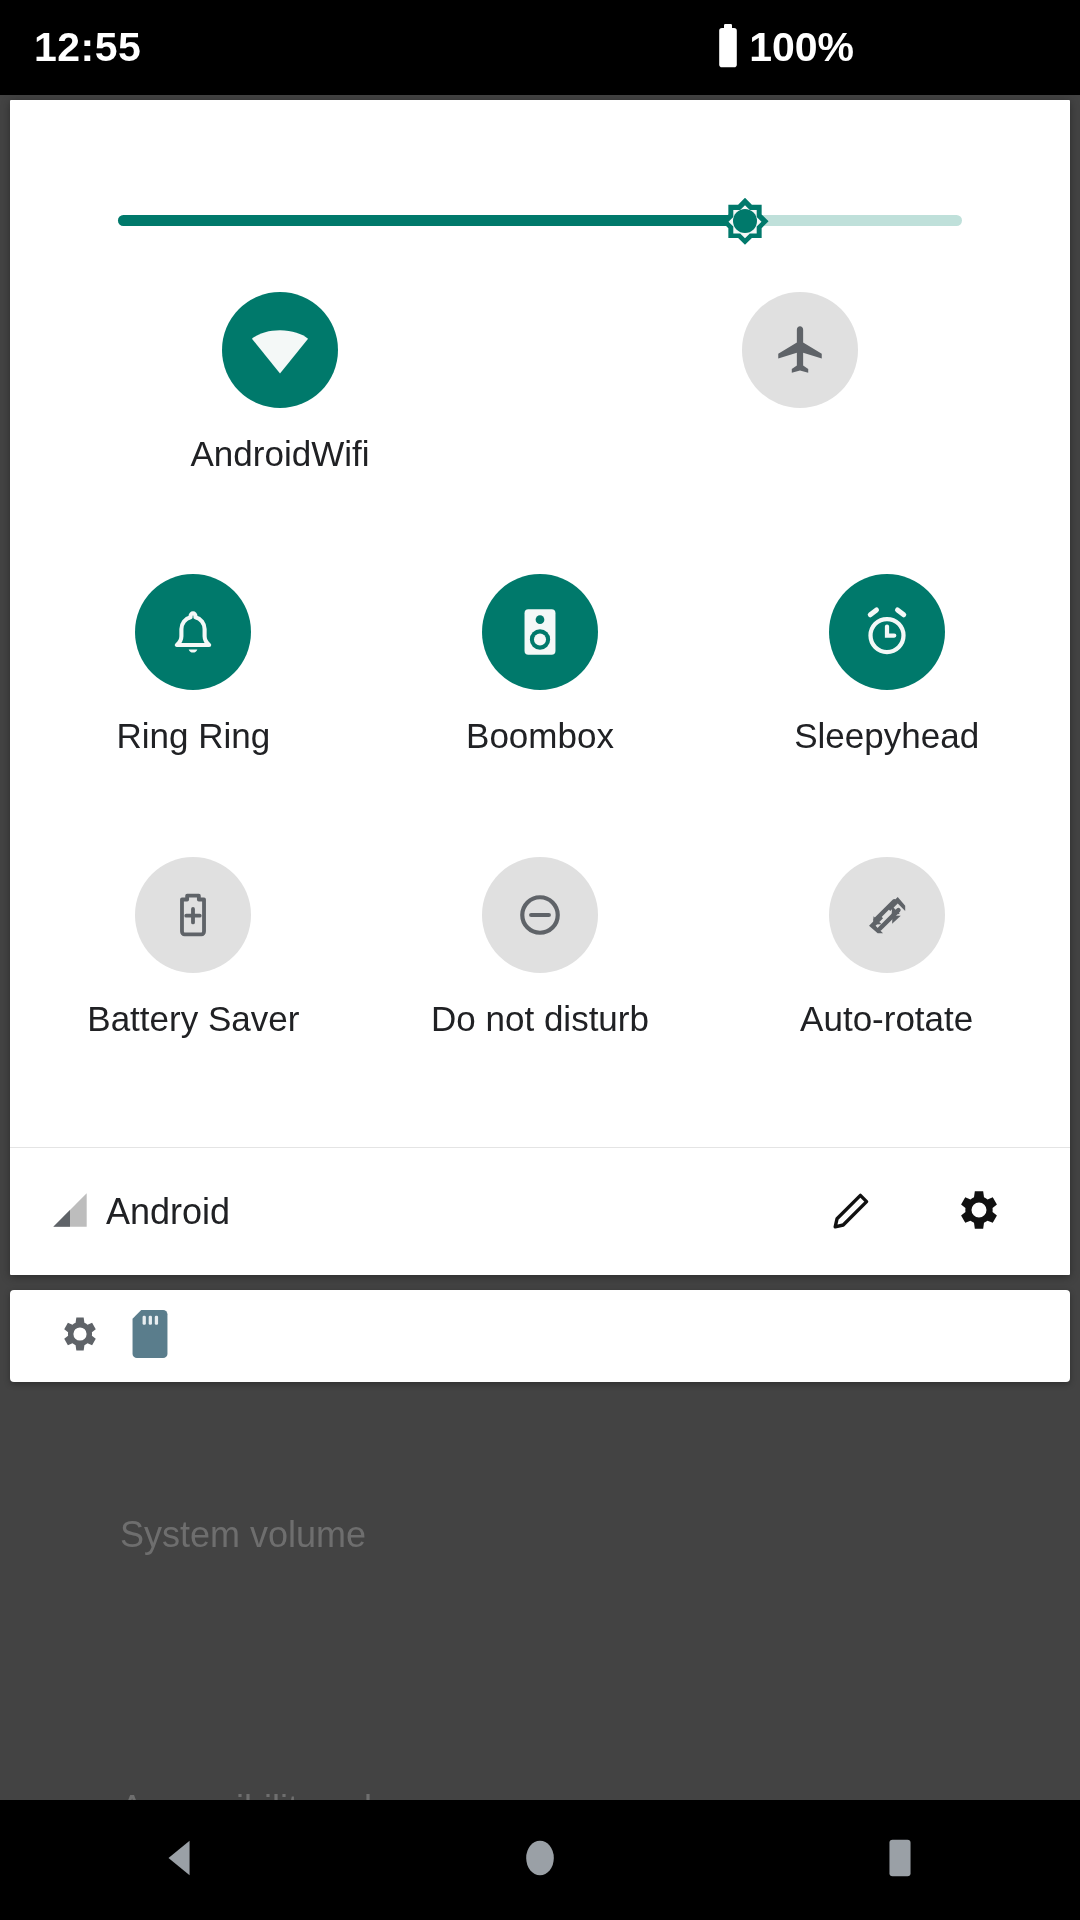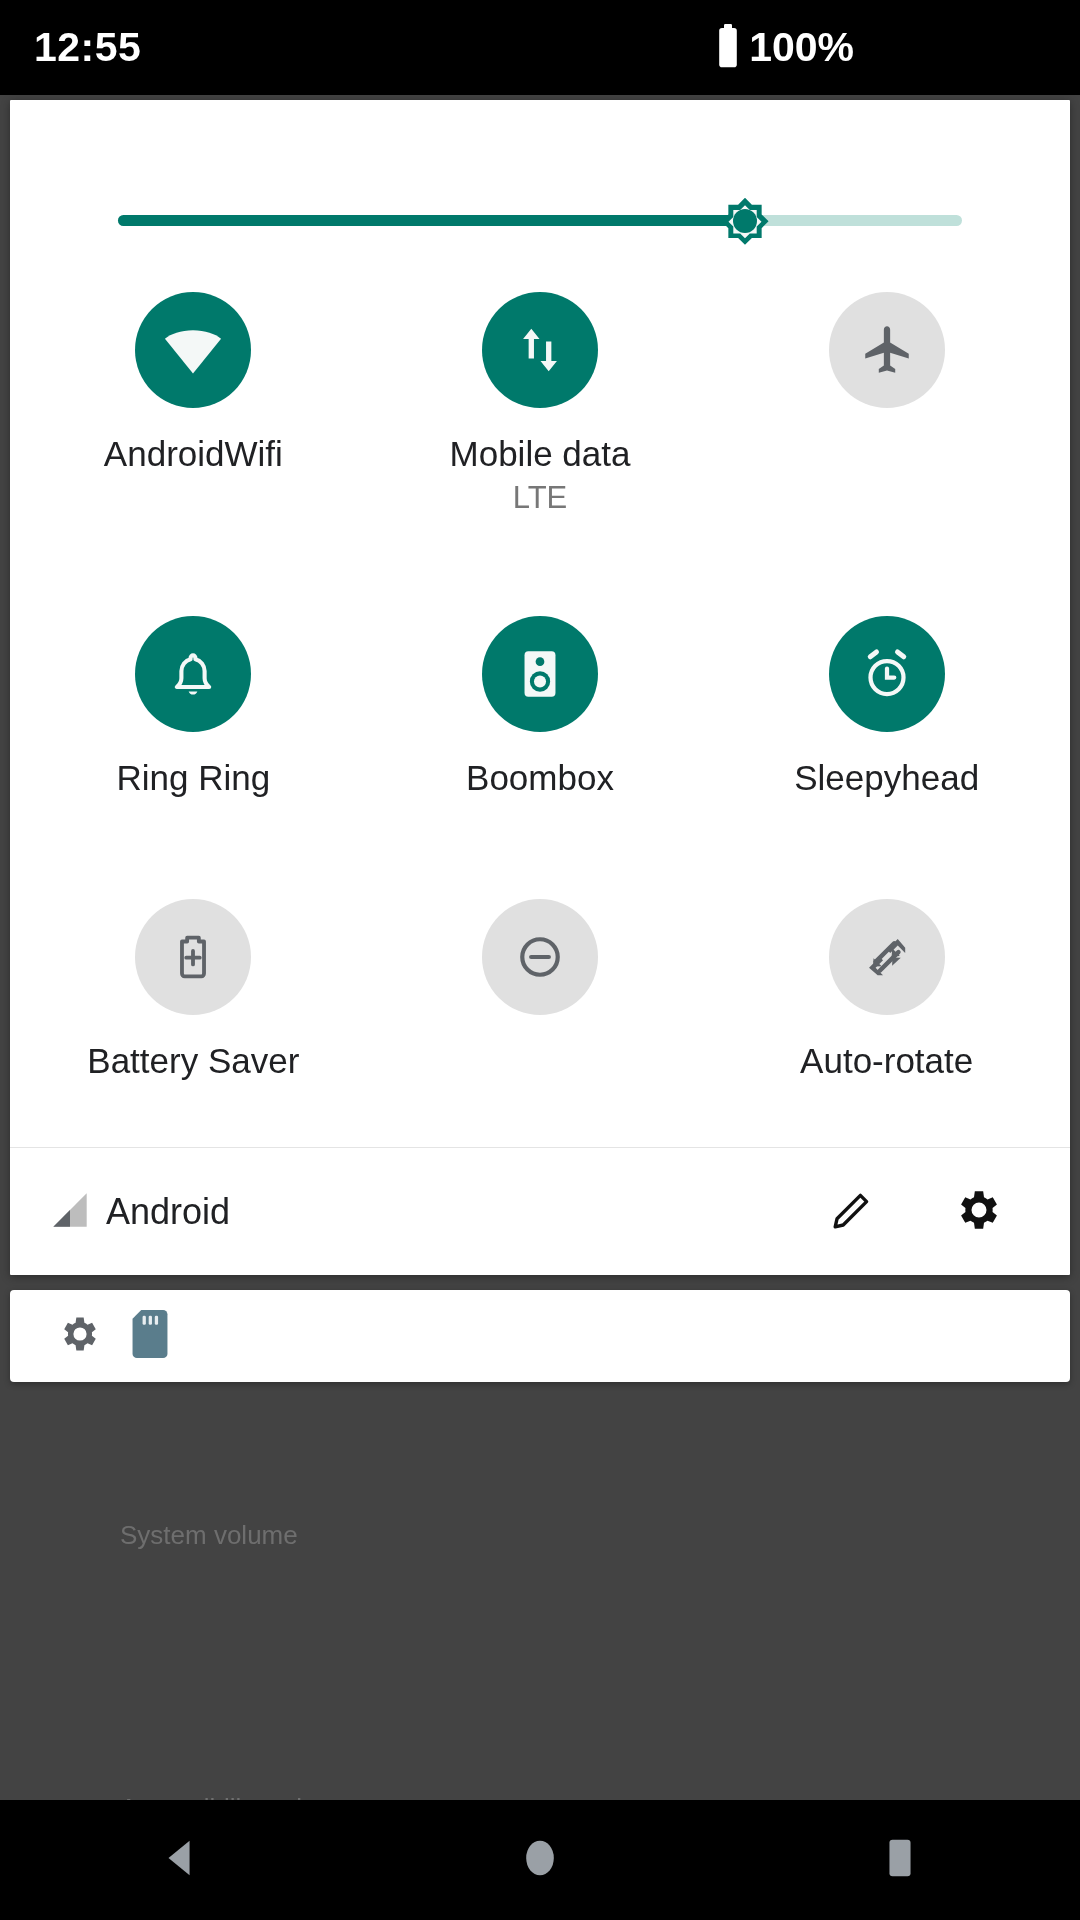--- a/index.html
+++ b/index.html
@@ -9,21 +9,21 @@
     font-family:"Liberation Sans", sans-serif;
     overflow:hidden;
   }
   #screen { position:relative; width:1080px; height:1920px; background:#000; }
 
   
   .bg-dim { position:absolute; left:0; top:95px; width:1080px; height:1705px; background:#434343; }
   .bg-row { position:absolute; left:0; width:1080px; display:flex; align-items:center; }
   .bg-row .bg-ic { width:120px; display:flex; justify-content:center; align-items:center; }
   .bg-texts { flex:1; display:flex; flex-direction:column; gap:6px; }
-  .bg-title { font-size:26px; color:#6e6e6e; }
+  .bg-title { font-size:36px; color:#6e6e6e; }
   .bg-sub  { font-size:32px; color:#5e5e5e; }
   .bg-handle { width:90px; display:flex; flex-direction:column; gap:9px; align-items:center; margin-right:50px; }
   .bg-handle span { display:block; width:66px; height:11px; background:#2e2e2e; border-radius:2px; }
 
   
   .statusbar {
     position:absolute; left:0; top:0; width:888px; height:95px;
     display:flex; align-items:center; justify-content:space-between;
     padding:0 34px; color:#fff; z-index:40; background:#000;
   }
@@ -163,30 +163,20 @@
       <div class="tile-row row1">
         <div class="tile">
           <div class="tile-icon on">
             <svg width="66" height="66" viewBox="0 0 24 24" fill="#f4f8f7">
               <path d="M12 20.5l10.2-12.6C20.1 6.1 16.4 4.8 12 4.8S3.9 6.1 1.8 7.9z"></path>
             </svg>
           </div>
           <div class="tile-label">AndroidWifi</div>
         </div>
         <div class="tile">
-          <div class="tile-icon on">
-            <svg width="58" height="58" viewBox="0 0 24 24" fill="#f4f8f7">
-              <path d="M8.4 3.2l3.4 4.2H9.5v8.1H7.3V7.4H5z"></path>
-              <path d="M15.6 20.8l-3.4-4.2h2.3V8.5h2.2v8.1h2.3z"></path>
-            </svg>
-          </div>
-          <div class="tile-label">Mobile data</div>
-          <div class="tile-sub">LTE</div>
-        </div>
-        <div class="tile">
           <div class="tile-icon off">
             <svg width="58" height="58" viewBox="0 0 24 24" fill="#5f6368">
               <path d="M21 15.5v-1.9l-7.7-4.7V3.6c0-.8-.6-1.4-1.3-1.4s-1.3.6-1.3 1.4v5.3L3 13.6v1.9l7.7-2.4v5.3l-2.1 1.5v1.5l3.4-.9 3.4.9v-1.5l-2.1-1.5v-5.3z"></path>
             </svg>
           </div>
         </div>
       </div>
 
       <div class="tile-row row2">
         <div class="tile">
@@ -231,20 +221,21 @@
           </div>
           <div class="tile-label">Battery Saver</div>
         </div>
         <div class="tile">
           <div class="tile-icon off">
             <svg width="56" height="56" viewBox="0 0 24 24" fill="none" stroke="#5f6368" stroke-width="1.8">
               <circle cx="12" cy="12" r="7.6"></circle>
               <path d="M8.2 12h7.6" stroke-linecap="round"></path>
             </svg>
           </div>
+          <div class="tile-label">Do not disturb</div>
         </div>
         <div class="tile">
           <div class="tile-icon off">
             <svg width="56" height="56" viewBox="0 0 24 24" fill="#5f6368">
               <path d="M16.6 4.3l-4.6 4.6 1.4 1.4 3.2-3.2 3.2 3.2v-2.3z"></path>
               <path d="M4.3 16.6l4.6-4.6 1.4 1.4-3.2 3.2 3.2 3.2H8z" transform="translate(0,0)"></path>
               <path d="M16.8 5.7L18.2 7.1 7.2 18.1 5.8 16.7z" opacity="0"></path>
               <path fill="none" stroke="#5f6368" stroke-width="1.9" stroke-linecap="round" stroke-linejoin="round" d="M15.1 6.1L7.1 14.1M8.9 17.9l8-8"></path>
               <path d="M14.7 4.9l2.6 2.6-2.6 2.6z" opacity="0"></path>
               <path fill="#5f6368" d="M6.2 12.5l-.1 3.6 3.6-.1z"></path>

